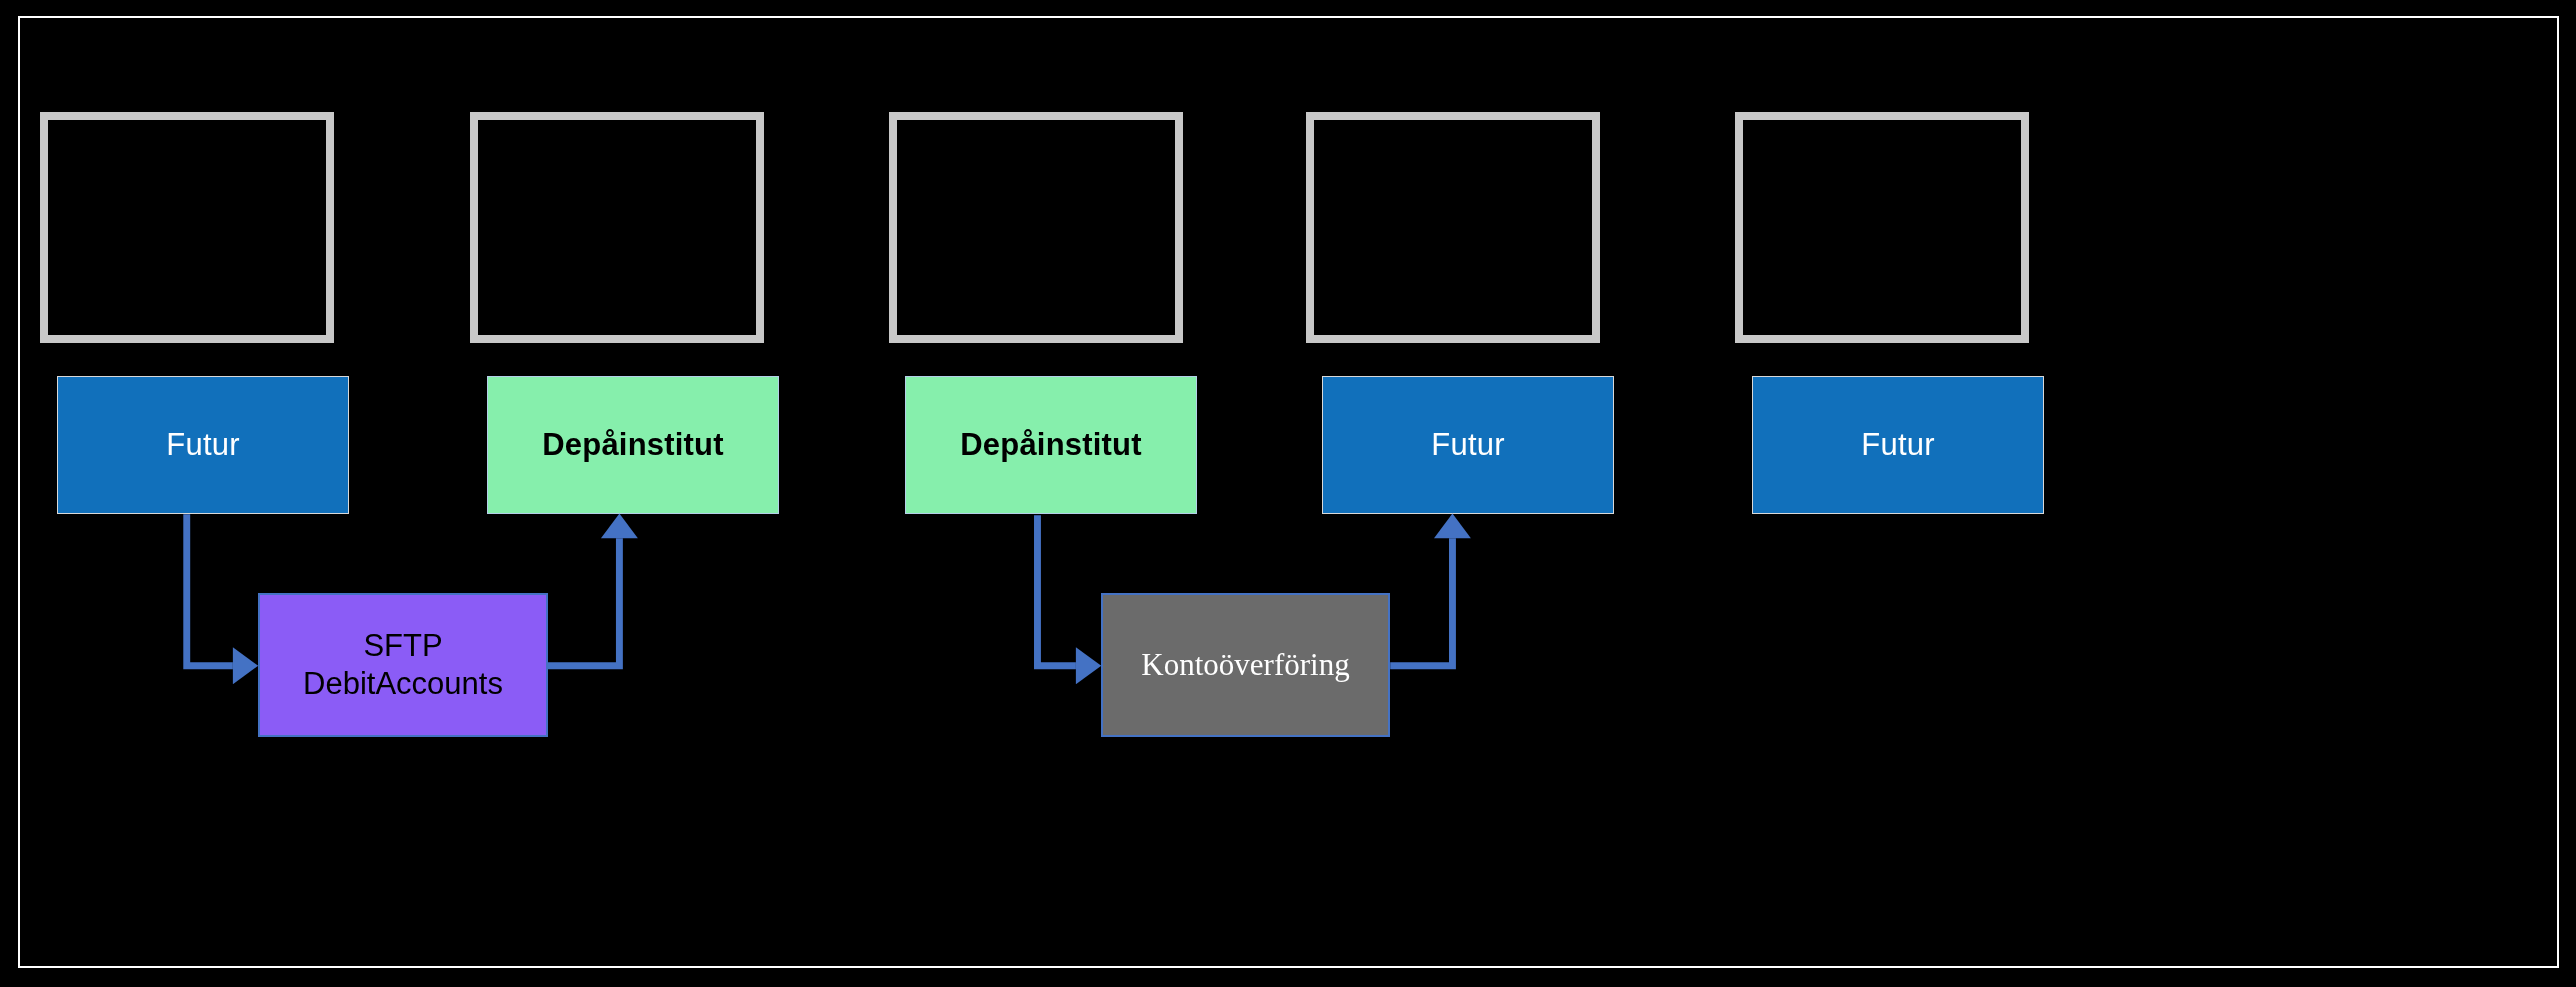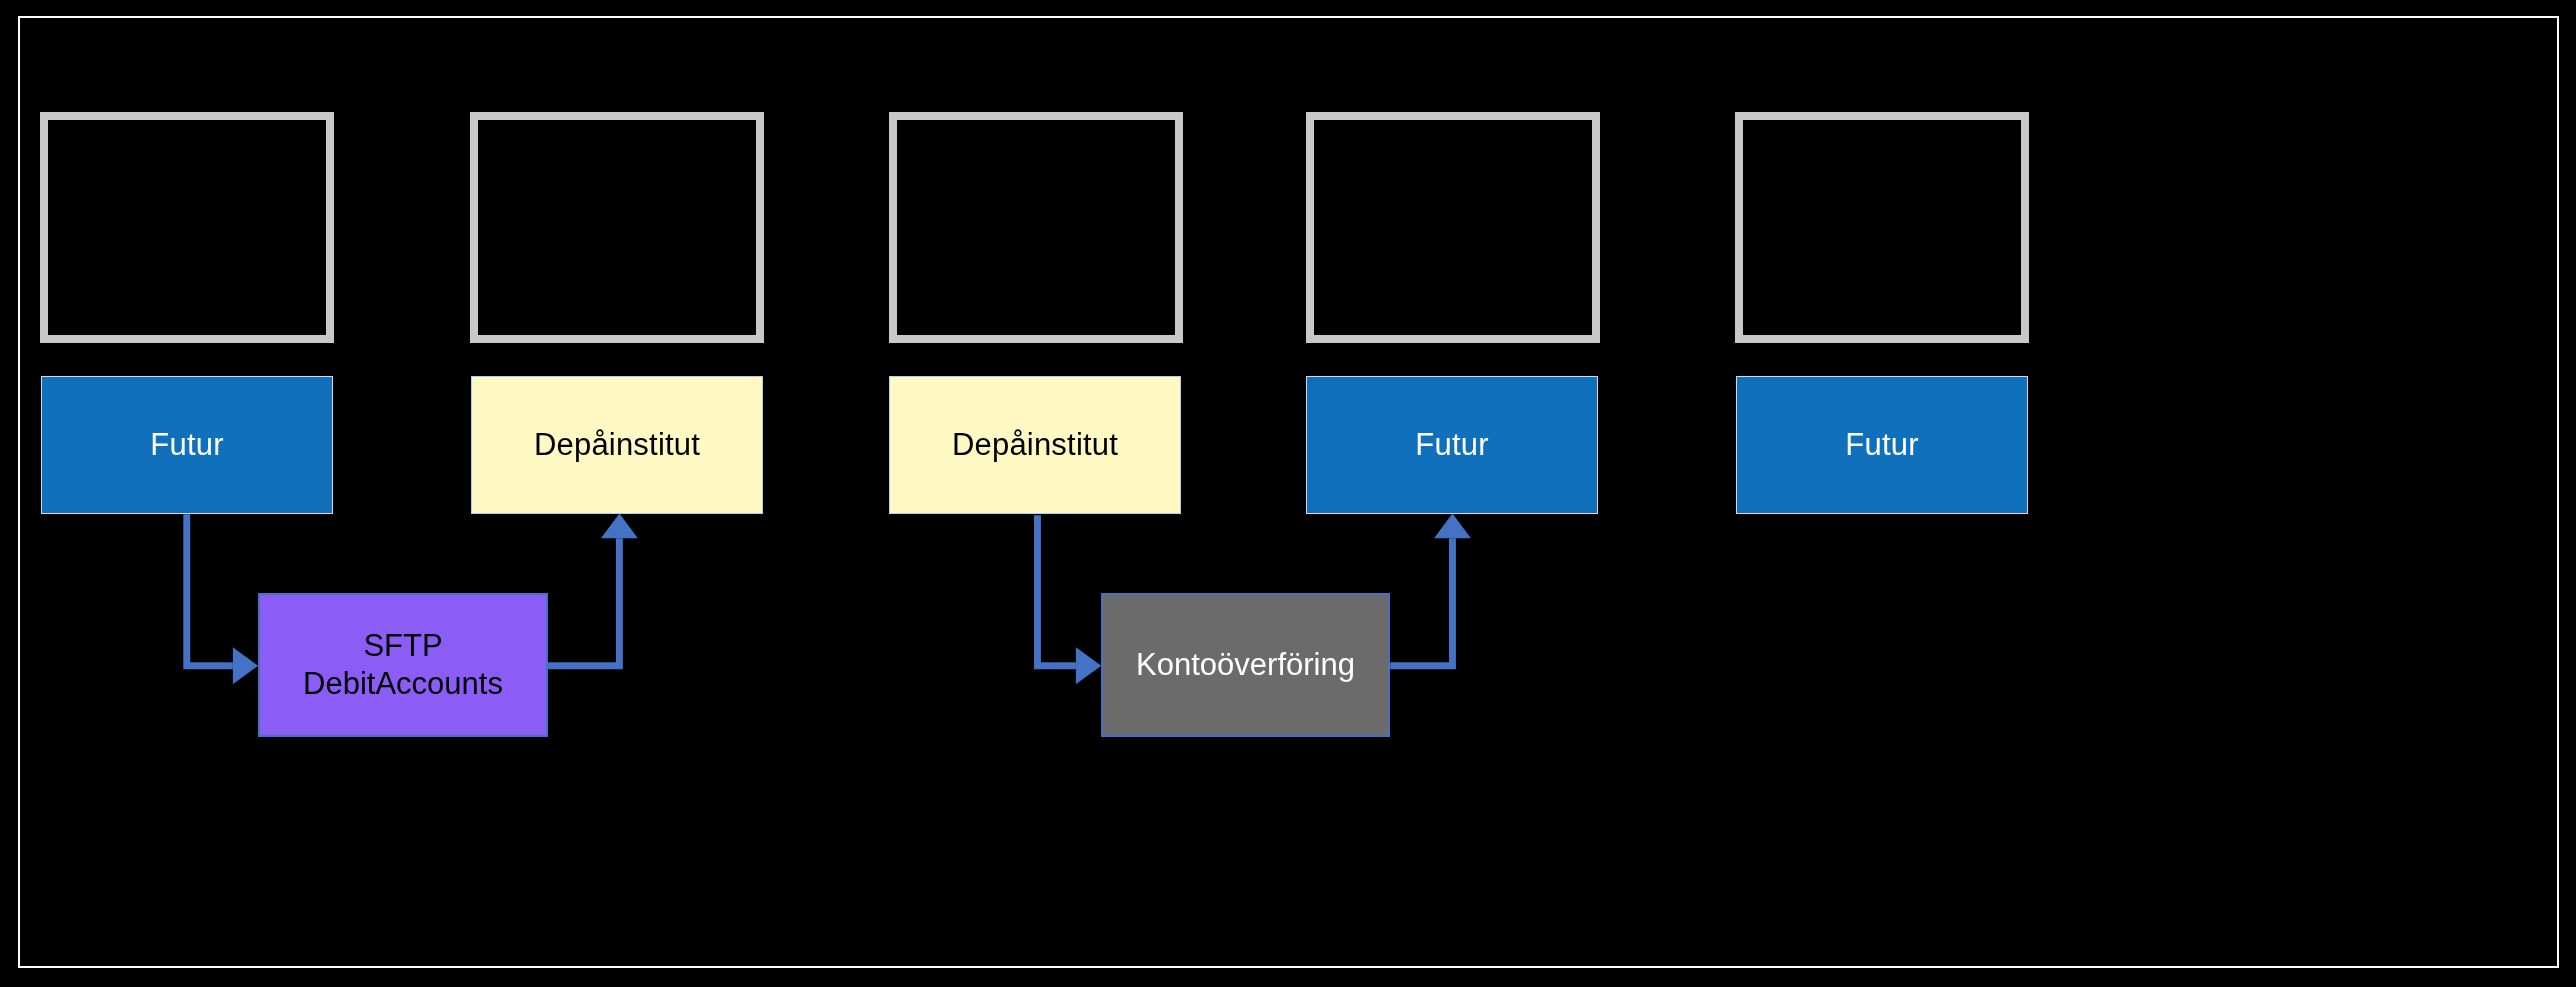--- a/index.html
+++ b/index.html
@@ -47,30 +47,32 @@
   .label-box {
     position: absolute;
     box-sizing: border-box;
     display: flex;
     align-items: center;
     justify-content: center;
     text-align: center;
     font-size: 31px;
     line-height: 1.18;
     letter-spacing: 0.2px;
+    margin-left: 16px;
   }
   .label-box.blue {
     background: #1170bb;
     border: 1.5px solid #d9d9d9;
     color: #ffffff;
   }
   .label-box.lightblue {
-    background: #fef9c3;
+    background: #86efac;
     border: 1.5px solid #b4cfe9;
     color: #000000;
+    font-weight: bold;
   }
 
   
   .proc-box {
     position: absolute;
     box-sizing: border-box;
     display: flex;
     align-items: center;
     justify-content: center;
     text-align: center;
@@ -130,21 +132,21 @@
     <span>Futur</span>
   </div>
 
   <div class="proc-box grey-light" style="left:258px; top:593px; width:290px; height:144px;">
     <div>
       <div>SFTP</div>
       <div>DebitAccounts</div>
     </div>
   </div>
 
-  <div class="proc-box grey-dark" style="left:1101px; top:593px; width:289px; height:144px;">
+  <div class="proc-box grey-dark" style="left:1101px; top:593px; width:289px; height:144px;font-family:Liberation Serif, serif;">
     <div>
       <div>Kontoöverföring</div>
     </div>
   </div>
 
   <svg class="connectors" viewBox="0 0 3352 1285" width="2576" height="988" xmlns="http://www.w3.org/2000/svg">
 
     <g>
       <path d="M 243 669 L 243 866 L 303 866" stroke="#4472c4" stroke-width="9" fill="none" stroke-linecap="butt"></path>
       <polygon points="303,842 336,866 303,890" fill="#4472c4"></polygon>

